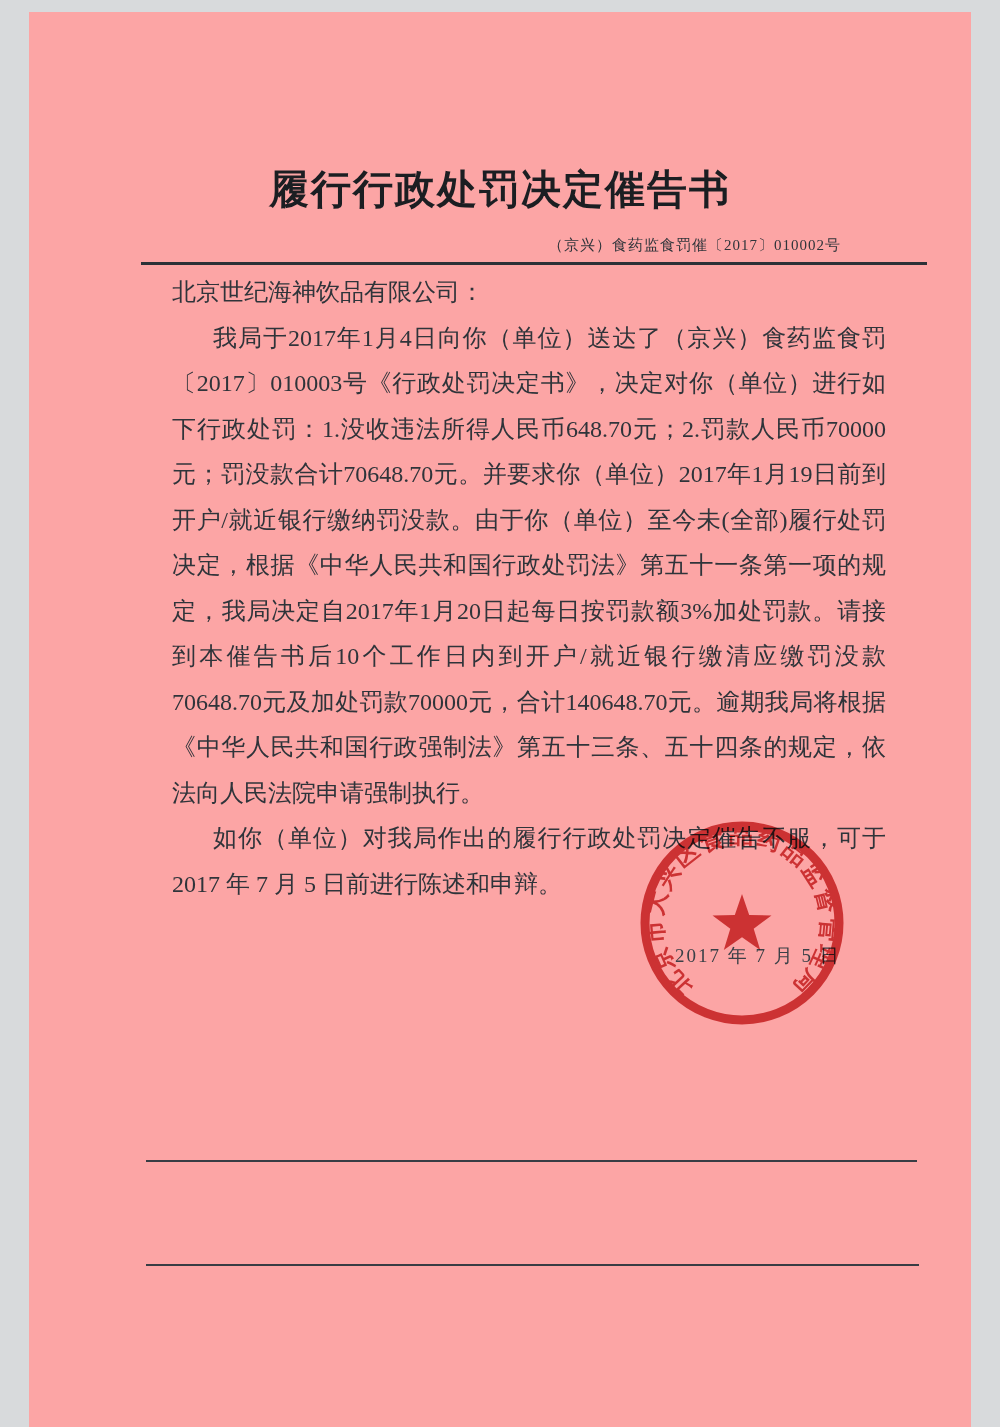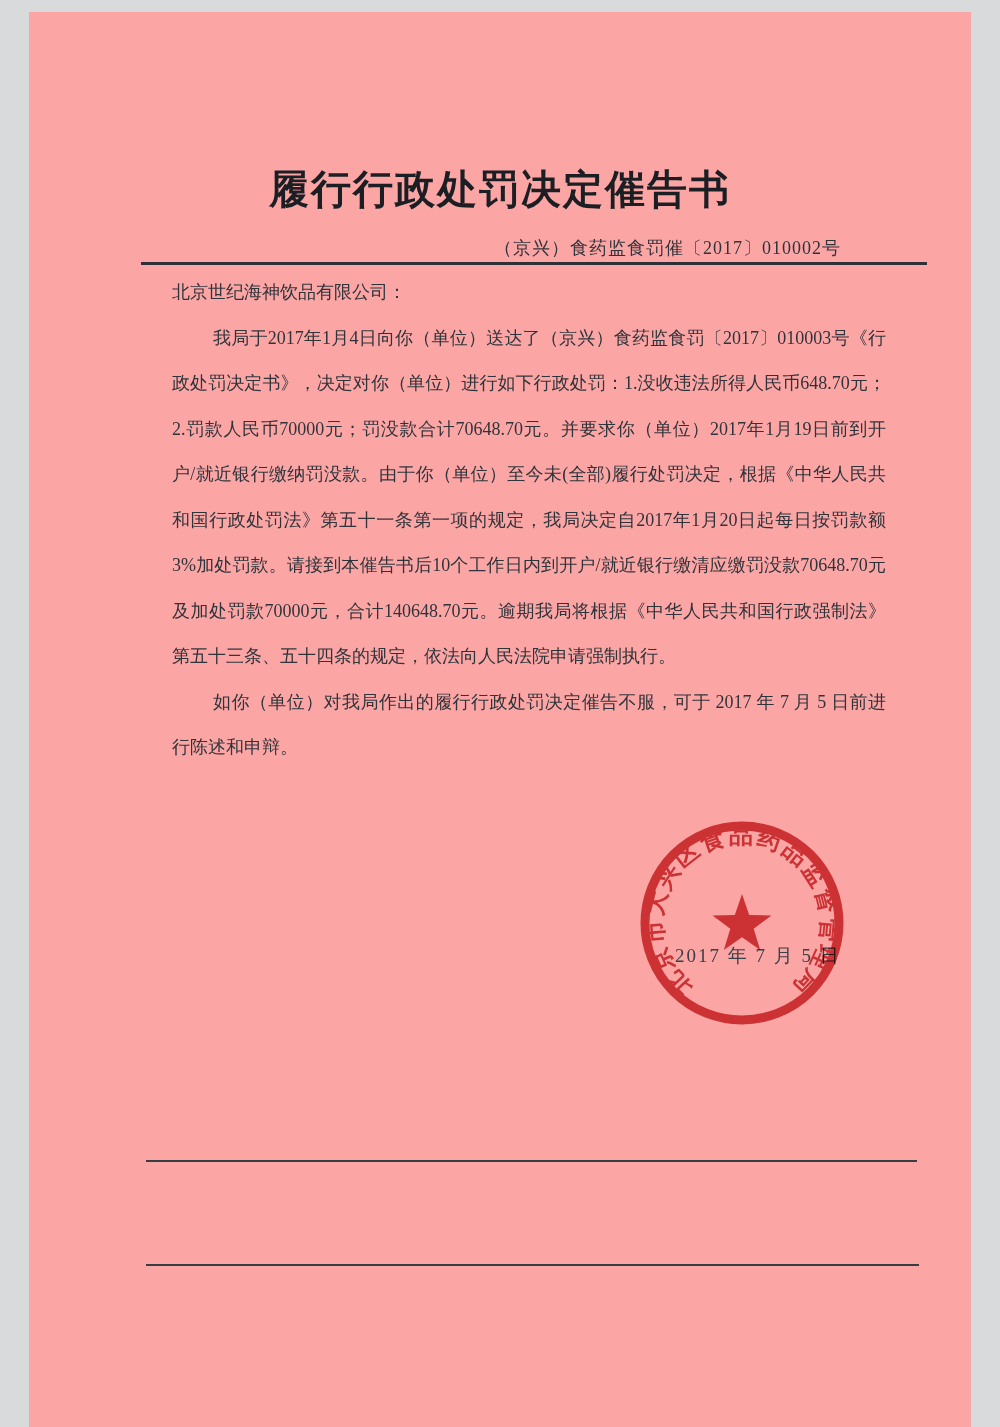--- a/index.html
+++ b/index.html
@@ -27,40 +27,40 @@
     font-size: 40px;
     font-weight: 700;
     letter-spacing: 2px;
     color: #1b1e22;
   }
 
   .doc-number {
     position: absolute;
     top: 224px;
     right: 130px;
-    font-size: 18px;
+    font-size: 15px;
     letter-spacing: 1px;
     color: #2f343a;
     white-space: nowrap;
   }
 
   .rule {
     position: absolute;
     background: #2c3137;
   }
   .rule-header { top: 250px; left: 112px; width: 786px; height: 3px; }
   .rule-note-top { top: 1148px; left: 117px; width: 771px; height: 2px; background: #383d44; }
   .rule-note-bottom { top: 1252px; left: 117px; width: 773px; height: 2px; background: #383d44; }
 
   .body-block {
     position: absolute;
     top: 258px;
     left: 143px;
     width: 714px;
-    font-size: 18px;
+    font-size: 24px;
     line-height: 45.5px;
     text-align: justify;
   }
   .addressee { white-space: nowrap; }
   .para { margin: 0; text-indent: 41px; }
 
   .issue-date {
     position: absolute;
     top: 931px;
     left: 646px;

